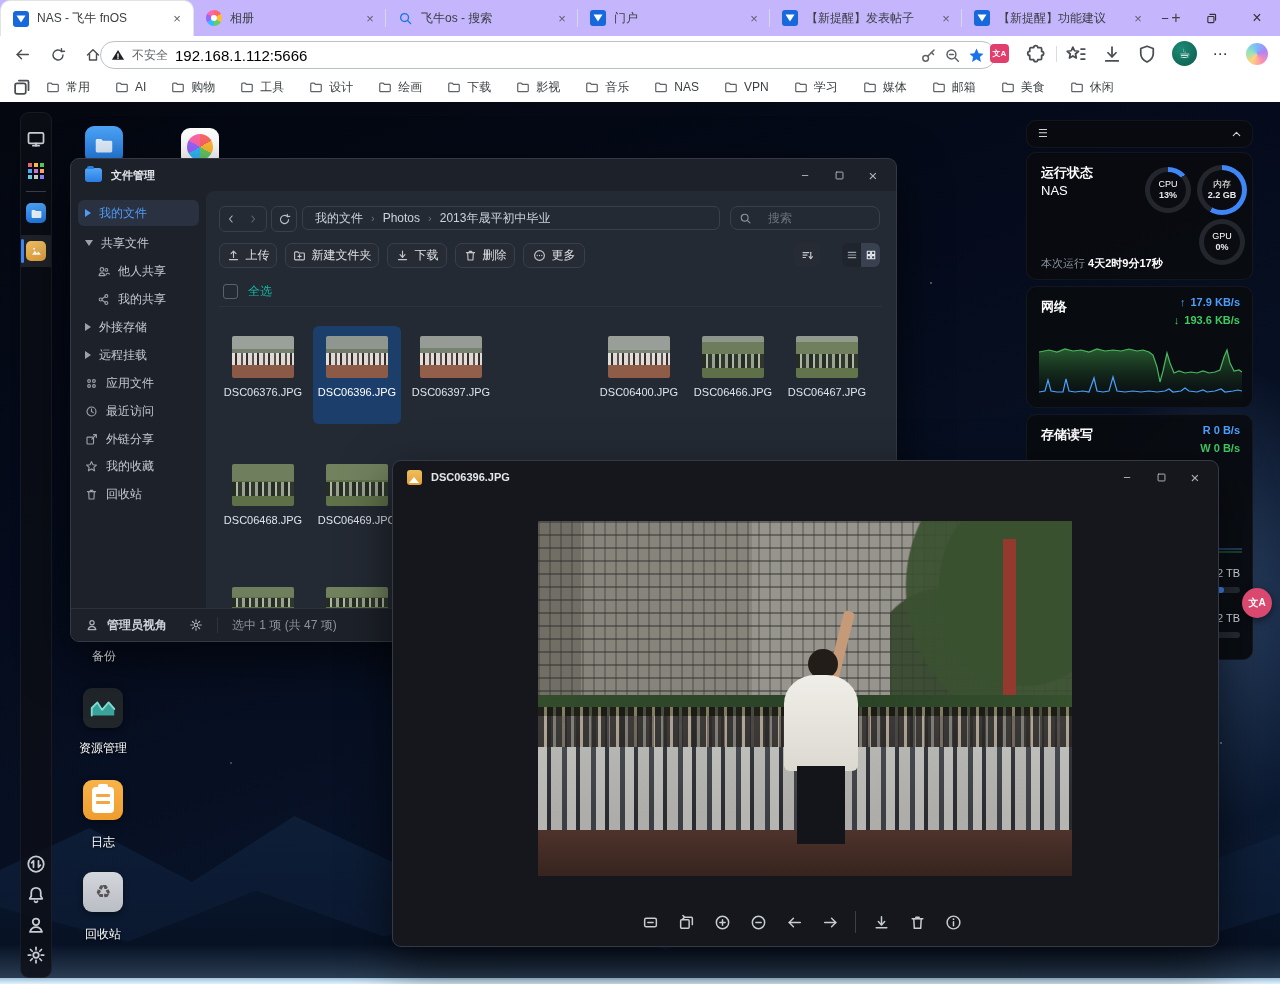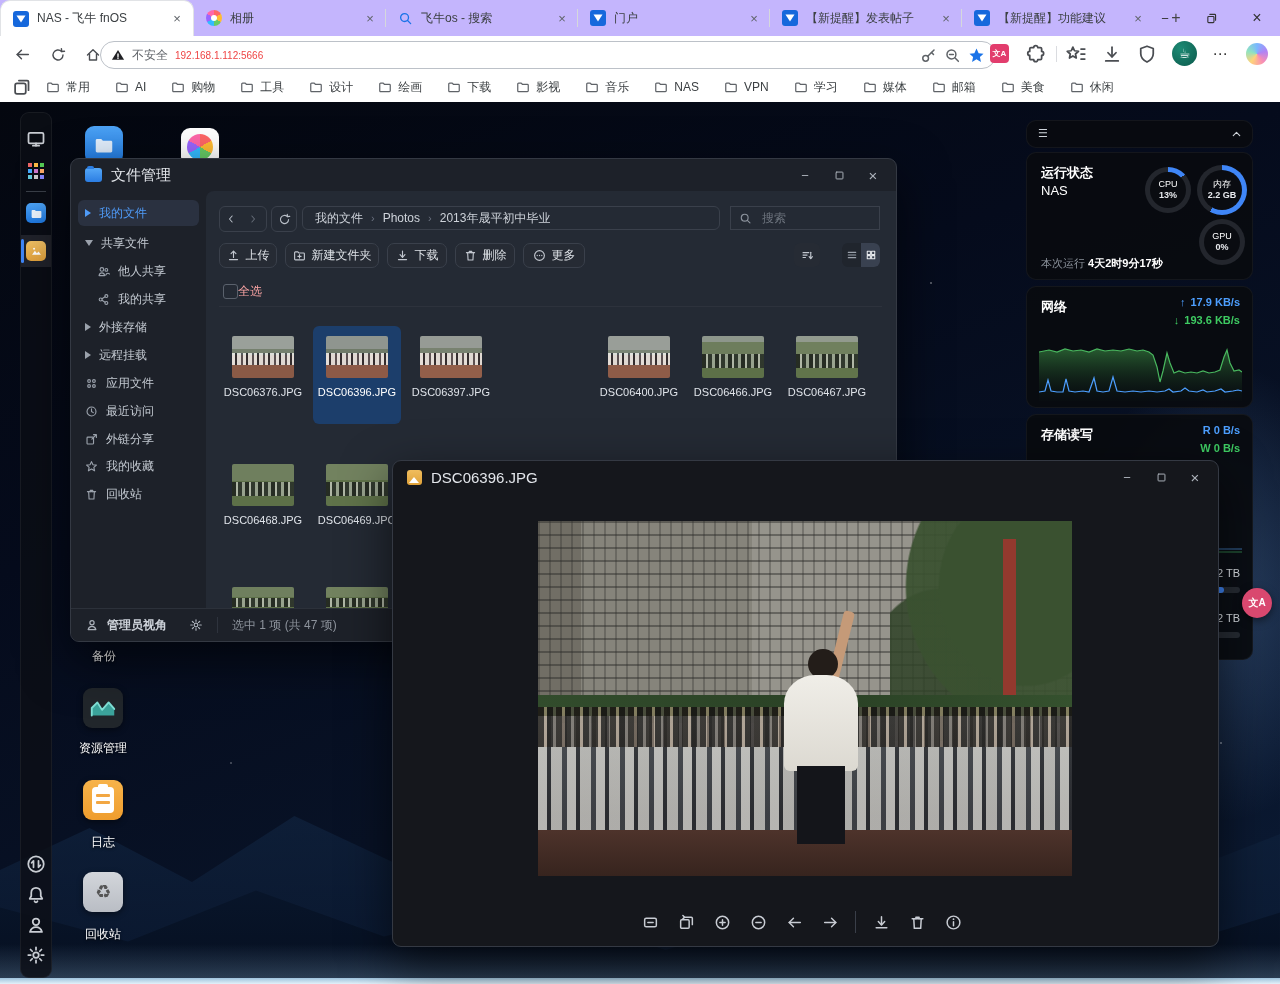--- a/index.html
+++ b/index.html
@@ -20,21 +20,21 @@
   .fav-photos::after{content:"";position:absolute;left:5px;top:5px;width:6px;height:6px;border-radius:50%;background:#fff}
   .fav-search{color:#1a73e8}
   .newtab{width:28px;height:28px;margin:4px 0 0 8px;border-radius:6px;display:flex;align-items:center;justify-content:center;color:#444;font-size:16px}
   .winctl{position:absolute;right:0;top:0;height:36px;display:flex}
   .winctl .wbtn{width:46px;height:36px;display:flex;align-items:center;justify-content:center;color:#333;font-size:13px}
 
   .addrbar{position:absolute;left:0;top:36px;width:1280px;height:36px;background:#fff}
   .navbtn{position:absolute;top:5px;width:27px;height:27px;display:flex;align-items:center;justify-content:center;color:#4a4d52;border-radius:6px}
   .urlpill{position:absolute;left:100px;top:5px;width:874px;height:26px;border:1px solid #bcc1c8;border-radius:14px;display:flex;align-items:center;padding:0 10px;gap:7px;background:#fff}
   .sec-label{font-size:12px;color:#5f6368}
-  .url-text{font-size:10px;color:#ef4444;flex:1}
+  .url-text{font-size:15px;color:#000000;flex:1}
   .pill-ico{width:17px;height:17px;color:#5f6368}
   .addr-ico{position:absolute;top:8px;width:20px;height:20px;color:#4a4d52}
   .badge-translate{position:absolute;left:990px;top:8px;width:19px;height:19px;border-radius:4px;background:#e23d6d;color:#fff;font-size:8px;font-weight:700;display:flex;align-items:center;justify-content:center}
   .avatar{position:absolute;left:1172px;top:5px;width:25px;height:25px;border-radius:50%;background:radial-gradient(circle at 35% 30%,#1c8a74,#0c5a4c);color:#fff;font-size:13px;display:flex;align-items:center;justify-content:center}
   .copilot{position:absolute;left:1246px;top:7px;width:22px;height:22px;border-radius:50%;background:conic-gradient(#7ab8ff,#b084f5,#f98fb3,#ffd37a,#8fe3c0,#7ab8ff)}
   .addr-sep{position:absolute;left:1056px;top:10px;width:1px;height:16px;background:#dadce0}
 
   .bmbar{position:absolute;left:0;top:72px;width:1280px;height:30px;background:#fff;border-bottom:5px solid #7f1d1d;display:flex;align-items:center}
   .bm-collections{width:20px;height:20px;color:#4a4d52;margin:0 14px 0 12px}
   .bm-item{display:flex;align-items:center;gap:6px;font-size:12px;color:#3c4043;margin-right:25px;white-space:nowrap}
@@ -68,21 +68,21 @@
   .di-log{background:linear-gradient(180deg,#f7b34a,#ef9d2d);display:flex;align-items:center;justify-content:center}
   .di-trash{background:linear-gradient(180deg,#d3d6db,#b9bdc4);display:flex;align-items:center;justify-content:center;color:#555;font-size:18px}
   .di-clip{width:22px;height:26px;background:#fff;border-radius:4px;position:relative}
   .di-clip::before{content:"";position:absolute;left:6px;top:-3px;width:10px;height:5px;background:#fff;border-radius:2px}
   .di-clip::after{content:"";position:absolute;left:4px;top:7px;width:14px;height:3px;background:#f2a743;border-radius:1px;box-shadow:0 7px 0 #f2a743}
   .desk-app{position:absolute;width:38px;height:38px;border-radius:9px}
 
   
   .dwin{position:absolute;border-radius:9px;border:1px solid #343943;box-shadow:0 18px 50px rgba(0,0,0,.6);overflow:hidden}
   .dtitle{position:absolute;left:0;top:0;right:0;height:32px;display:flex;align-items:center;padding:0 14px;gap:9px}
-  .dtitle .t{font-size:15px;font-weight:400;color:#e2e5ea}
+  .dtitle .t{font-size:11px;font-weight:700;color:#e2e5ea}
   .wctl{position:absolute;top:0;right:6px;height:32px;display:flex;align-items:center}
   .wctl .b{width:34px;height:32px;display:flex;align-items:center;justify-content:center;color:#aeb4bc;font-size:13px}
 
   
   .fm{left:70px;top:56px;width:825px;height:482px;background:#1d2129}
   .fm-app-ic{width:17px;height:14px;background:linear-gradient(180deg,#55a8f7,#2b7de2);border-radius:3px;position:relative}
   .fm-app-ic::before{content:"";position:absolute;left:2px;top:-2px;width:7px;height:3px;background:#2b7de2;border-radius:2px 2px 0 0}
   .fm-side-item{position:absolute;left:0;width:135px;height:24px;display:flex;align-items:center;font-size:12px;color:#c3c9d1;gap:8px;padding-left:14px;box-sizing:border-box}
   .fm-side-item .ico{width:13px;height:13px;color:#9aa1ab}
   .fm-side-active{position:absolute;left:7px;width:121px;height:26px;background:#2a3140;border-radius:6px}
@@ -91,32 +91,32 @@
   .caret-r.blue{border-color:transparent transparent transparent #4f9bf8}
   .caret-d{border-width:6px 4px 0 4px;border-color:#9aa1ab transparent transparent transparent}
   .fm-content{position:absolute;left:135px;top:32px;right:0;bottom:32px;background:#242a34;border-radius:8px 0 0 0}
   .fm-navbtns{position:absolute;left:13px;top:15px;width:46px;height:24px;border:1px solid #3a404b;border-radius:6px;display:flex}
   .fm-navbtns .nb{width:22px;height:24px;display:flex;align-items:center;justify-content:center;color:#b9bfc8}
   .fm-navbtns .nb.dim{color:#646b76}
   .fm-refresh{position:absolute;left:65px;top:15px;width:24px;height:24px;border:1px solid #3a404b;border-radius:6px;display:flex;align-items:center;justify-content:center;color:#b9bfc8}
   .fm-crumbs{position:absolute;left:96px;top:15px;width:418px;height:24px;border:1px solid #3a404b;border-radius:6px;display:flex;align-items:center;padding:0 12px;gap:8px;font-size:12px;color:#ced3da;box-sizing:border-box}
   .crumb{white-space:nowrap}
   .crumb-sep{color:#6b7280;font-size:11px}
-  .fm-search{position:absolute;right:16px;top:15px;width:150px;height:24px;border:1px solid #3a404b;border-radius:0;display:flex;align-items:center;padding:0 8px;gap:8px;box-sizing:border-box}
+  .fm-search{position:absolute;right:16px;top:15px;width:150px;height:24px;border:1px solid #3a404b;border-radius:8px;display:flex;align-items:center;padding:0 8px;gap:14px;box-sizing:border-box}
   .fm-search .ico{width:13px;height:13px;color:#8b929c}
   .fm-search input{background:transparent;border:none;outline:none;color:#cdd2d9;font-size:12px;width:100px;font-family:inherit}
   .fm-search input::placeholder{color:#6c737d}
   .tbtn{position:absolute;top:52px;height:25px;background:#262b34;border:1px solid #3a404b;border-radius:7px;display:flex;align-items:center;justify-content:center;gap:6px;font-size:12px;color:#dde1e6;box-sizing:border-box}
   .tbtn .ico{width:13px;height:13px;color:#c2c7cf}
   .sqbtn{position:absolute;top:52px;height:24px;background:#262b34;border-radius:6px;display:flex;align-items:center;justify-content:center;color:#c2c7cf}
   .seg{position:absolute;top:52px;height:24px;background:#20252d;border-radius:6px;display:flex;overflow:hidden}
   .seg .s{width:19px;height:24px;display:flex;align-items:center;justify-content:center;color:#9aa1ab}
   .seg .s.on{background:#394150;color:#e8ebef}
   .cb{width:13px;height:13px;border:1.5px solid #5a616c;border-radius:3px}
-  .fm-selrow{position:absolute;left:17px;top:92px;display:flex;align-items:center;gap:0;font-size:12px;color:#fca5a5}
+  .fm-selrow{position:absolute;left:17px;top:92px;display:flex;align-items:center;gap:10px;font-size:12px;color:#14b8a6}
   .fm-hr{position:absolute;left:13px;top:115px;right:14px;height:1px;background:#2d323c}
   .tile{position:absolute;width:88px;height:98px;border-radius:6px}
   .tile.sel{background:#1c3e6b}
   .th{position:absolute;left:13px;top:10px;width:62px;height:42px;border-radius:2px;overflow:hidden;background:#667}
   .th::after{content:"";position:absolute;left:0;right:0;top:40%;height:30%;background:repeating-linear-gradient(90deg,rgba(244,244,240,.85) 0 3px,rgba(30,33,39,.8) 3px 5px,rgba(238,238,234,.85) 5px 9px,rgba(70,75,84,.7) 9px 11px)}
   .th.fld::after{top:42%;height:34%;background:repeating-linear-gradient(90deg,rgba(28,32,28,.85) 0 4px,rgba(210,212,205,.7) 4px 6px,rgba(40,46,40,.85) 6px 10px,rgba(190,195,188,.6) 10px 13px)}
   .v1{background:linear-gradient(180deg,#9aa09a 0 32%,#75806e 32% 46%,#8a5a46 46% 100%)}
   .v2{background:linear-gradient(180deg,#8f958f 0 30%,#6f7a68 30% 44%,#8d5a47 44% 100%)}
   .v3{background:linear-gradient(180deg,#969b95 0 28%,#788270 28% 40%,#935f4a 40% 100%)}
   .v4{background:linear-gradient(180deg,#8d938d 0 30%,#727d6b 30% 42%,#8a5743 42% 100%)}

